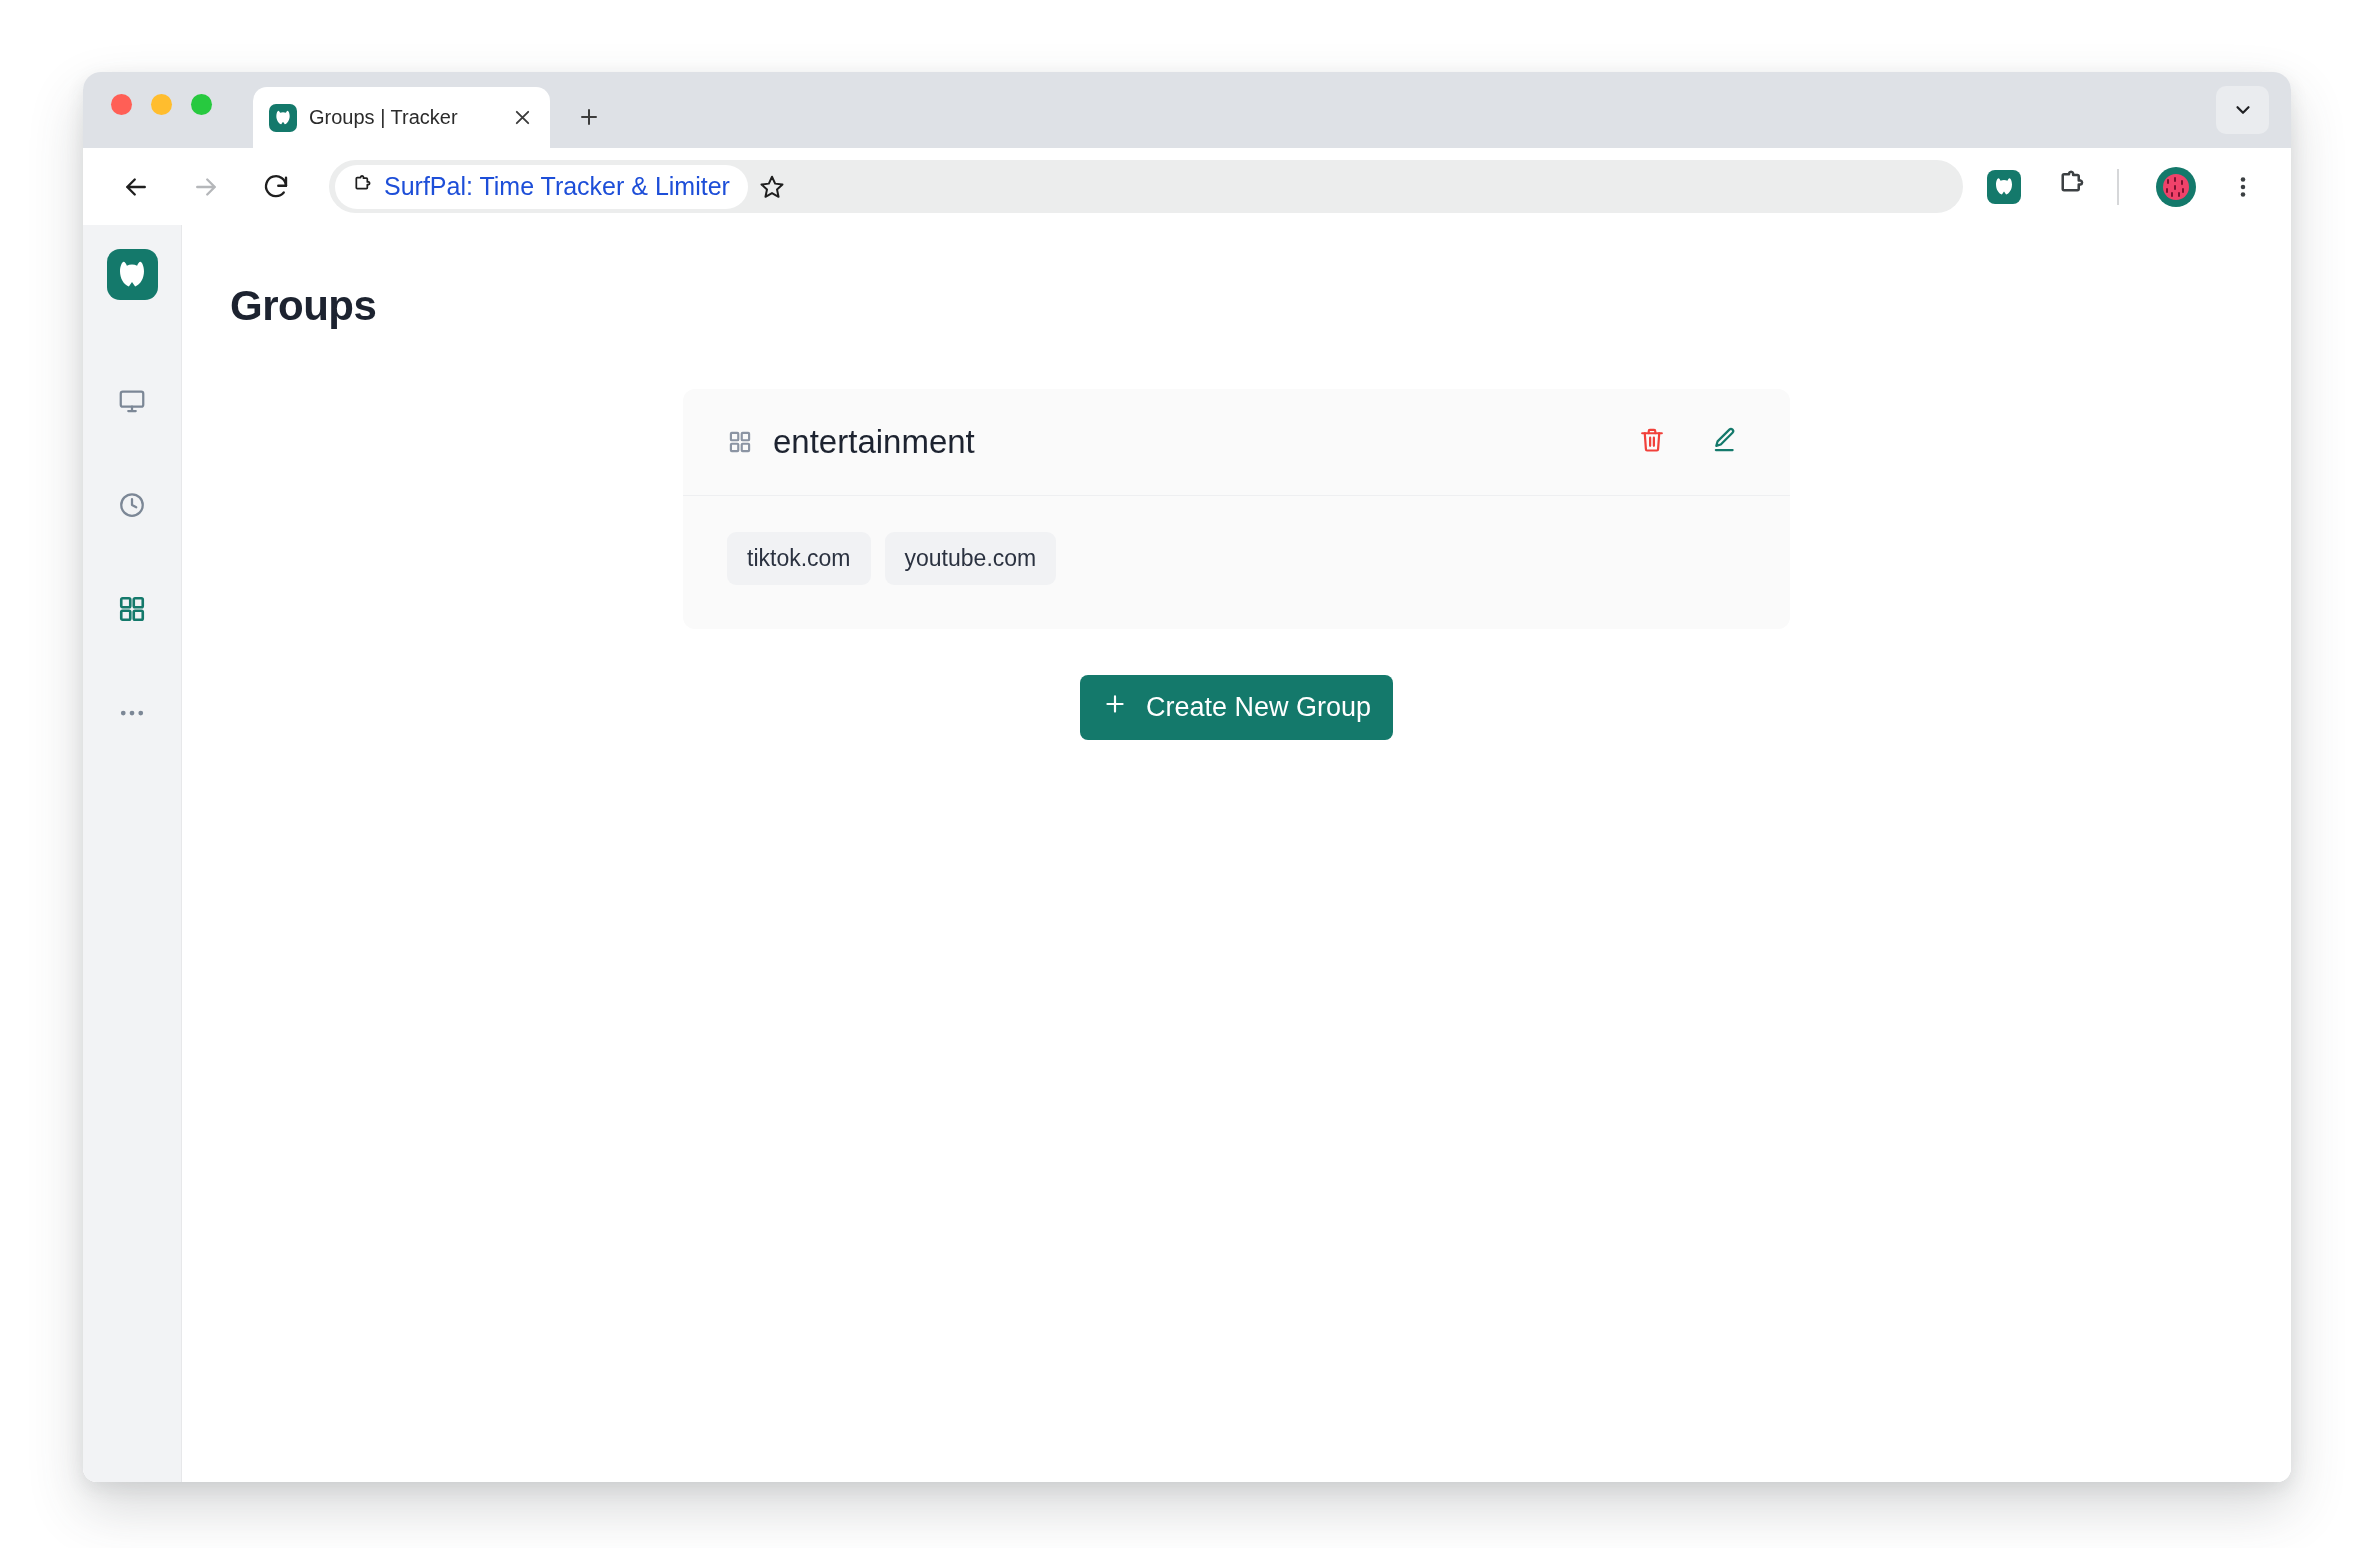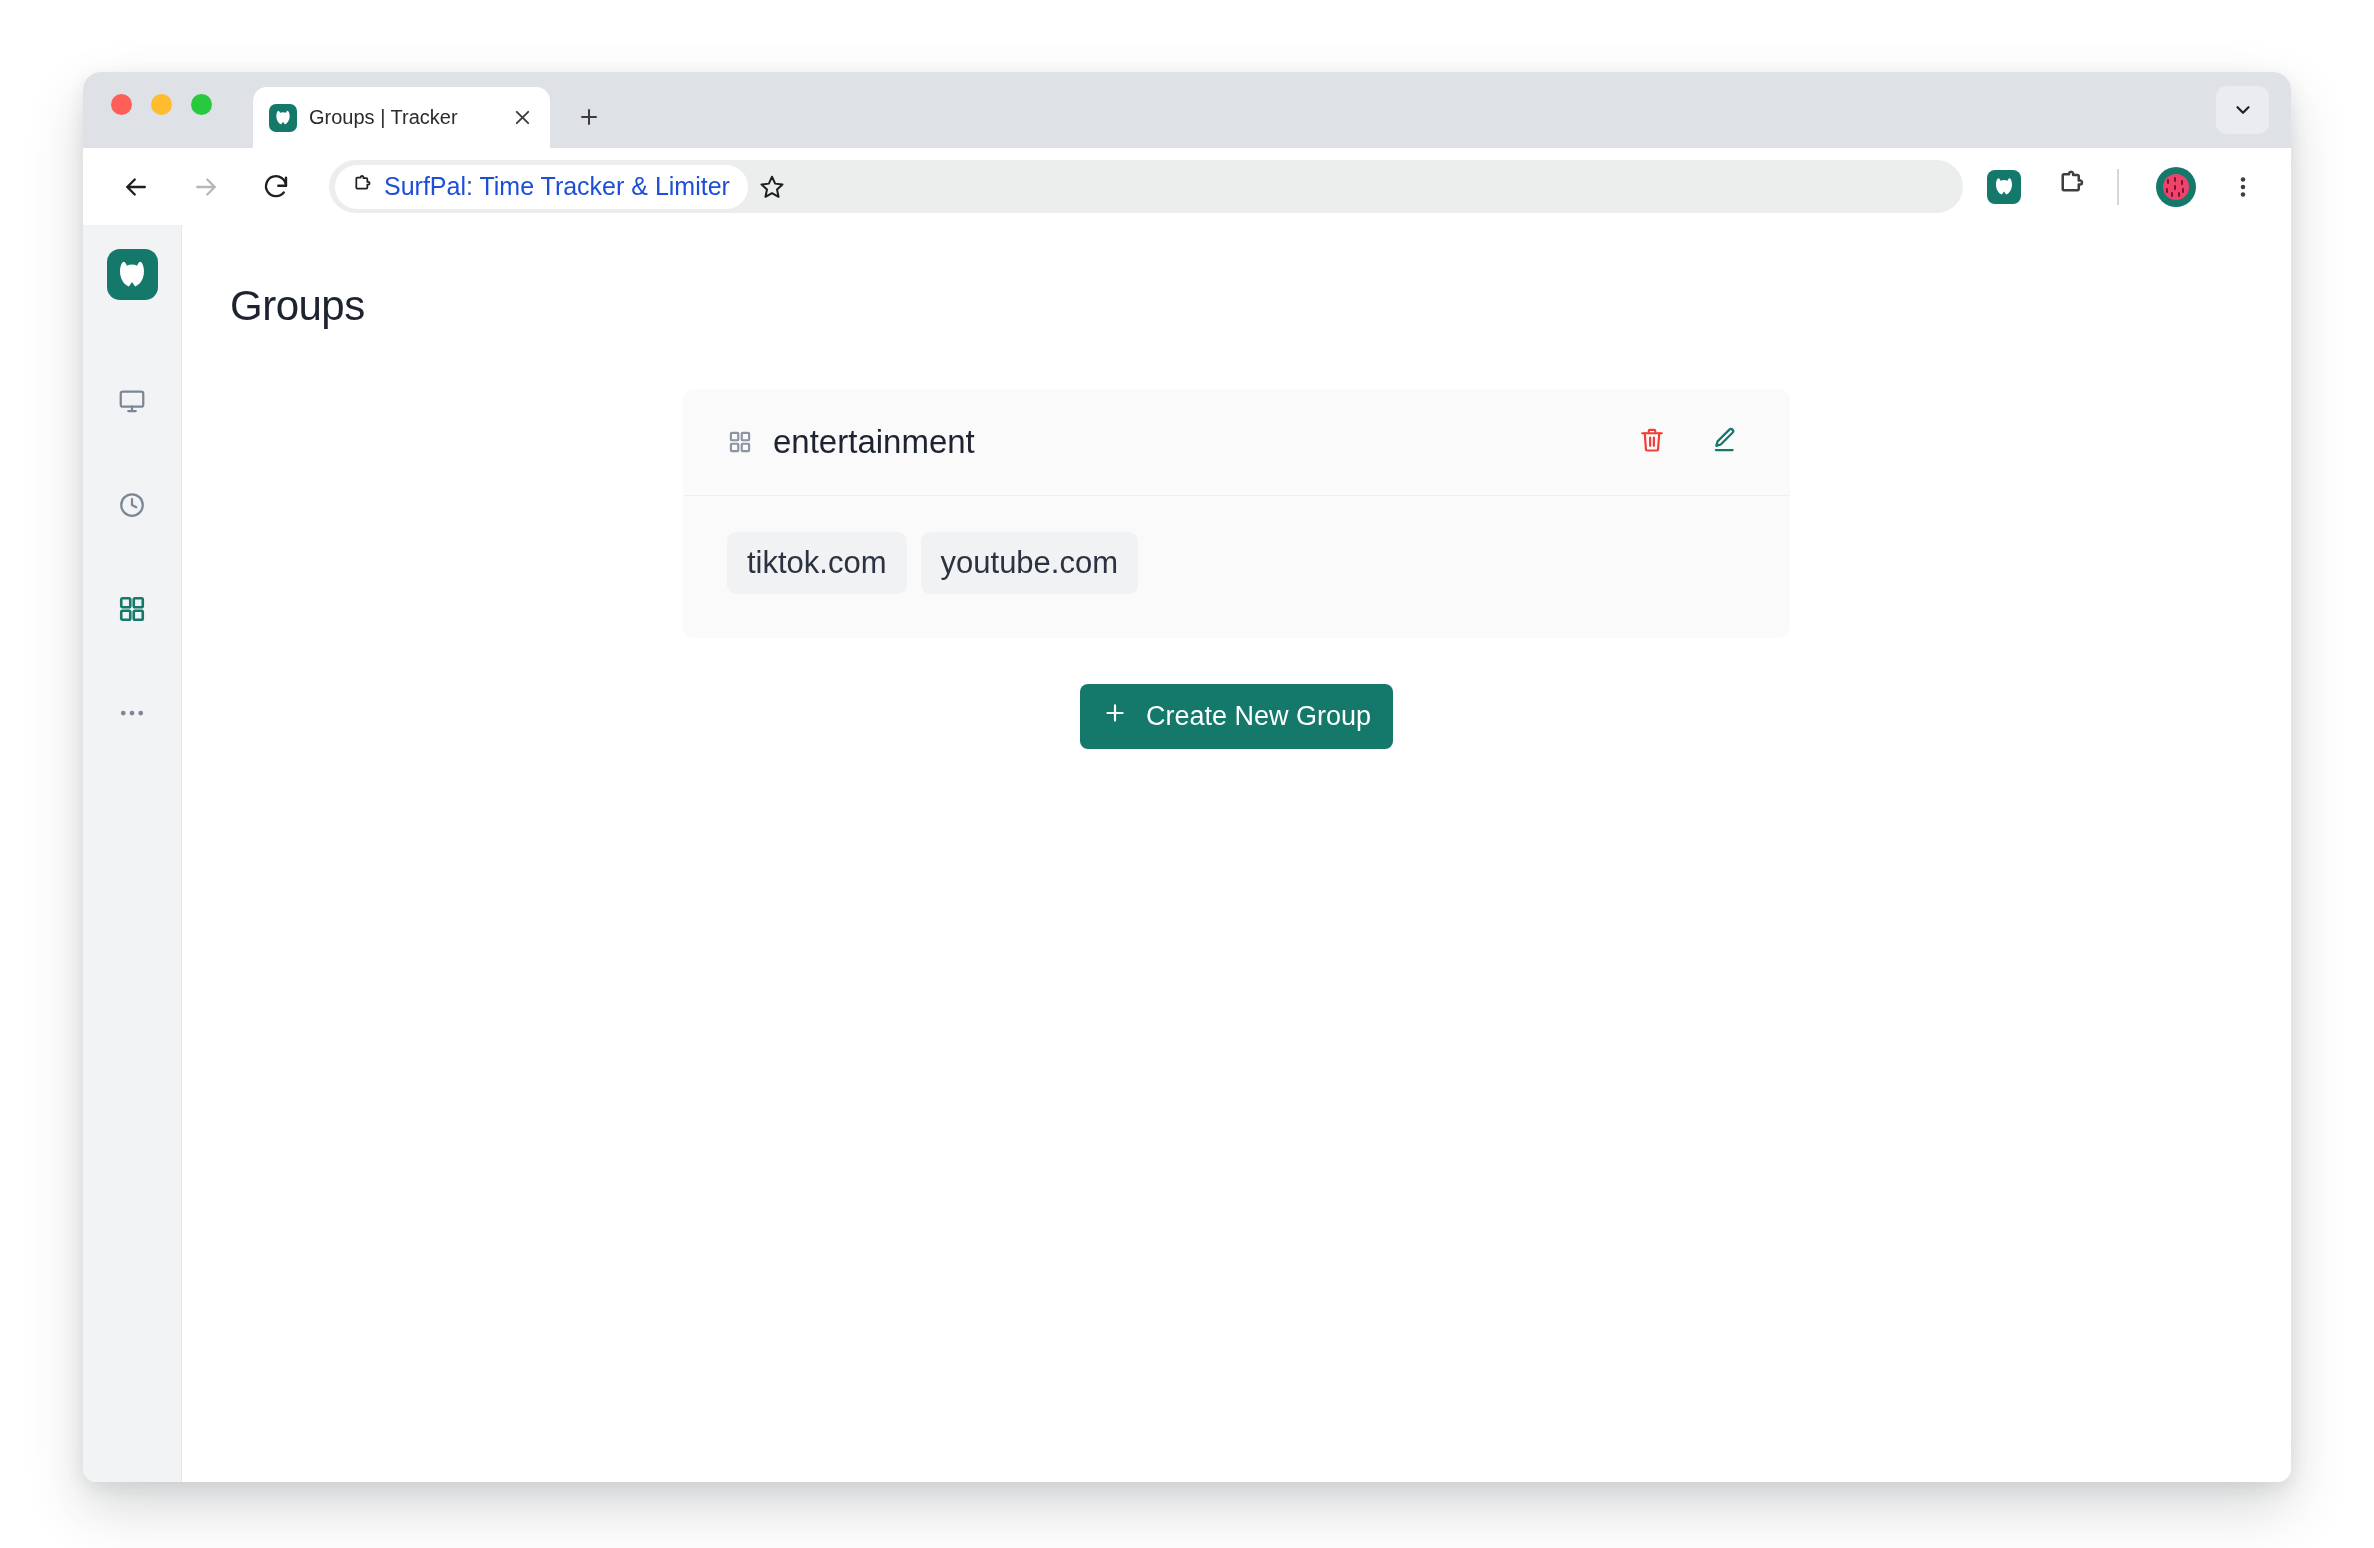--- a/index.html
+++ b/index.html
@@ -232,21 +232,21 @@
   }
   .sidebar-item.active { color: #14796b; }
 
   .content {
     flex: 1;
     background: #ffffff;
     position: relative;
   }
   .page-title {
     font-size: 42px;
-    font-weight: normal;
+    font-weight: bold;
     color: #1d2330;
     margin: 57px 0 0 48px;
     letter-spacing: -0.5px;
   }
 
   .groups-wrap {
     width: 1107px;
     margin: 59px auto 0 auto;
   }
 
@@ -284,21 +284,21 @@
   .group-card-body {
     padding: 36px 44px 44px 44px;
     display: flex;
     flex-wrap: wrap;
     gap: 14px;
   }
   .domain-chip {
     background: #f1f2f4;
     border-radius: 9px;
     padding: 13px 20px;
-    font-size: 31px;
+    font-size: 23px;
     color: #2b3240;
   }
 
   .create-btn-row {
     display: flex;
     justify-content: center;
     margin-top: 46px;
   }
   .create-btn {
     background: #14796b;

